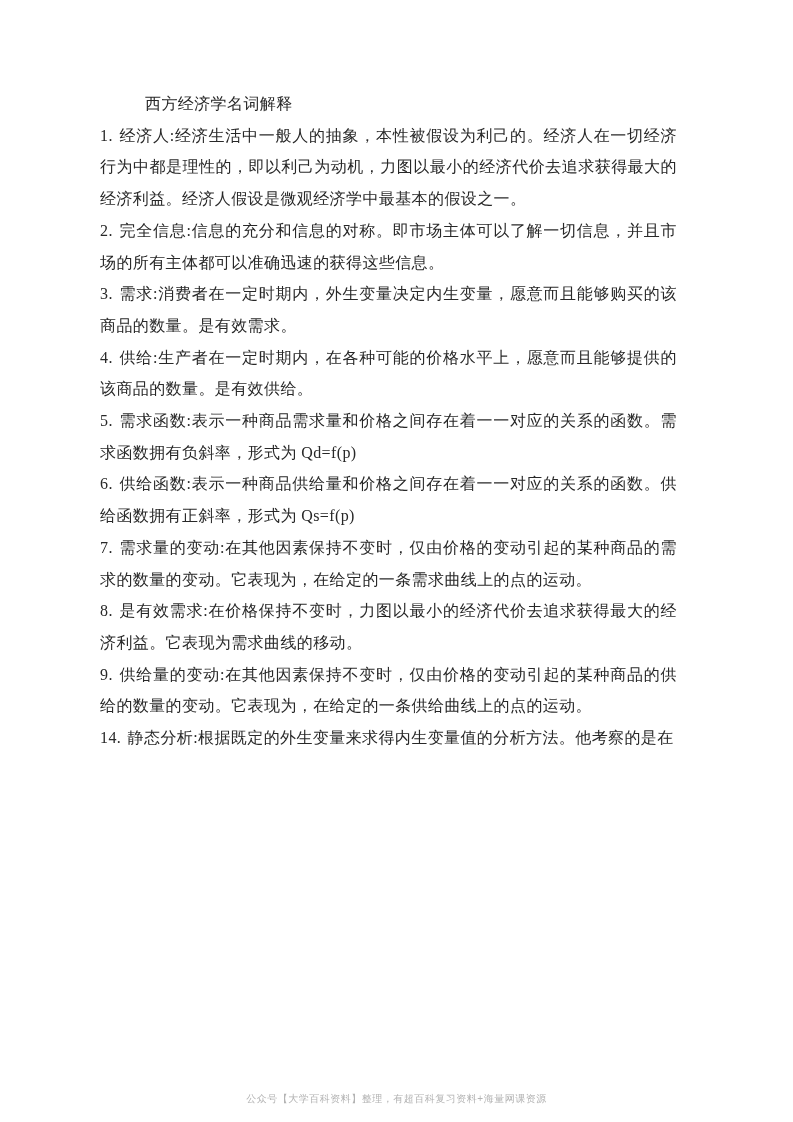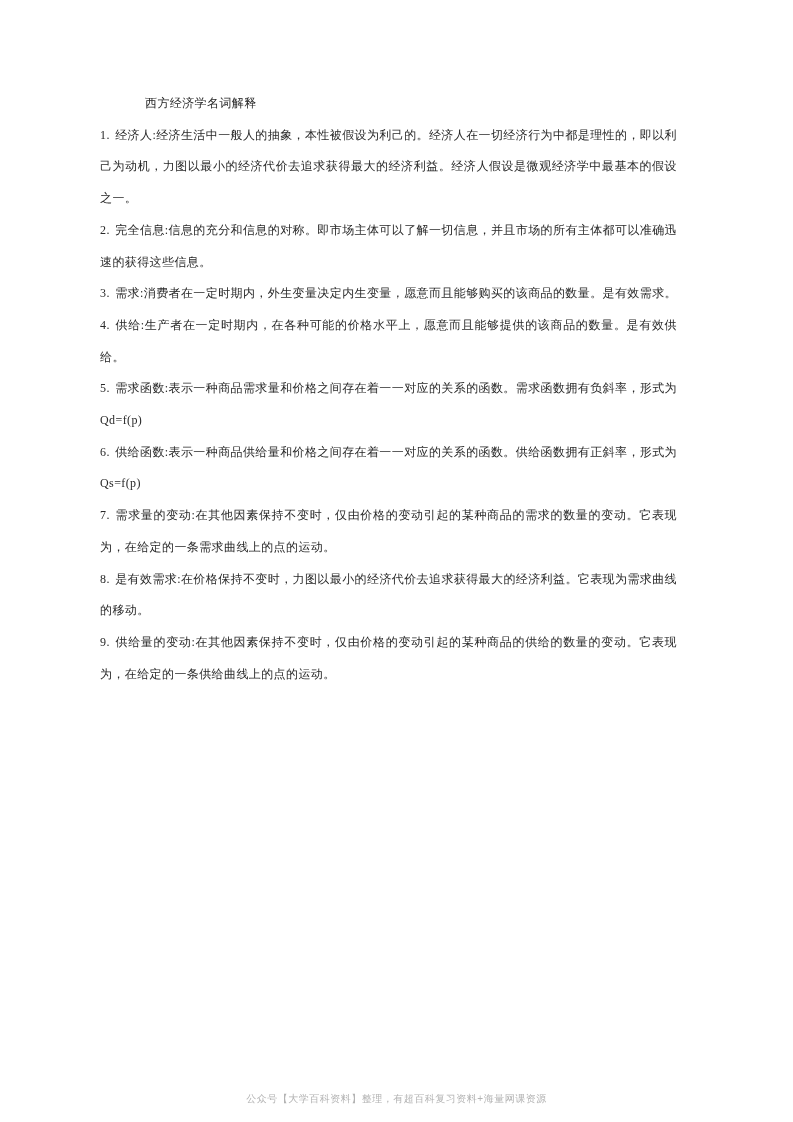--- a/index.html
+++ b/index.html
@@ -14,21 +14,21 @@
     background: var(--page-bg, #ffffff);
     overflow: hidden;
     font-family: "Liberation Serif", "DejaVu Serif", serif;
     color: var(--text-color, #282828);
   }
   .content {
     position: absolute;
     top: 88px;
     left: 100px;
     width: 577px;
-    font-size: 12px;
+    font-size: 16px;
     line-height: 31.7px;
     text-align: justify;
     letter-spacing: 0.4px;
   }
   .content p {
     margin: 0;
     padding: 0;
   }
   .doc-title {
     text-indent: 45px;
@@ -61,16 +61,17 @@
     <div id="definitions-list">
         <p class="item"><span class="num">1. </span><span>经济人:</span><span>经济生活中一般人的抽象，本性被假设为利己的。经济人在一切经济行为中都是理性的，即以利己为动机，力图以最小的经济代价去追求获得最大的经济利益。经济人假设是微观经济学中最基本的假设之一。</span></p>
         <p class="item"><span class="num">2. </span><span>完全信息:</span><span>信息的充分和信息的对称。即市场主体可以了解一切信息，并且市场的所有主体都可以准确迅速的获得这些信息。</span></p>
         <p class="item"><span class="num">3. </span><span>需求:</span><span>消费者在一定时期内，外生变量决定内生变量，愿意而且能够购买的该商品的数量。是有效需求。</span></p>
         <p class="item"><span class="num">4. </span><span>供给:</span><span>生产者在一定时期内，在各种可能的价格水平上，愿意而且能够提供的该商品的数量。是有效供给。</span></p>
         <p class="item"><span class="num">5. </span><span>需求函数:</span><span>表示一种商品需求量和价格之间存在着一一对应的关系的函数。需求函数拥有负斜率，形式为 Qd=f(p)</span></p>
         <p class="item"><span class="num">6. </span><span>供给函数:</span><span>表示一种商品供给量和价格之间存在着一一对应的关系的函数。供给函数拥有正斜率，形式为 Qs=f(p)</span></p>
         <p class="item"><span class="num">7. </span><span>需求量的变动:</span><span>在其他因素保持不变时，仅由价格的变动引起的某种商品的需求的数量的变动。它表现为，在给定的一条需求曲线上的点的运动。</span></p>
         <p class="item"><span class="num">8. </span><span>是有效需求:</span><span>在价格保持不变时，力图以最小的经济代价去追求获得最大的经济利益。它表现为需求曲线的移动。</span></p>
         <p class="item"><span class="num">9. </span><span>供给量的变动:</span><span>在其他因素保持不变时，仅由价格的变动引起的某种商品的供给的数量的变动。它表现为，在给定的一条供给曲线上的点的运动。</span></p>
+        <p class="item"><span class="num">14. </span><span>静态分析:</span><span>根据既定的外生变量来求得内生变量值的分析方法。他考察的是在</span></p>
       </div>
   </div>
   <div class="footer">公众号【大学百科资料】整理，有超百科复习资料+海量网课资源</div>
 </div>
 
 </body></html>

